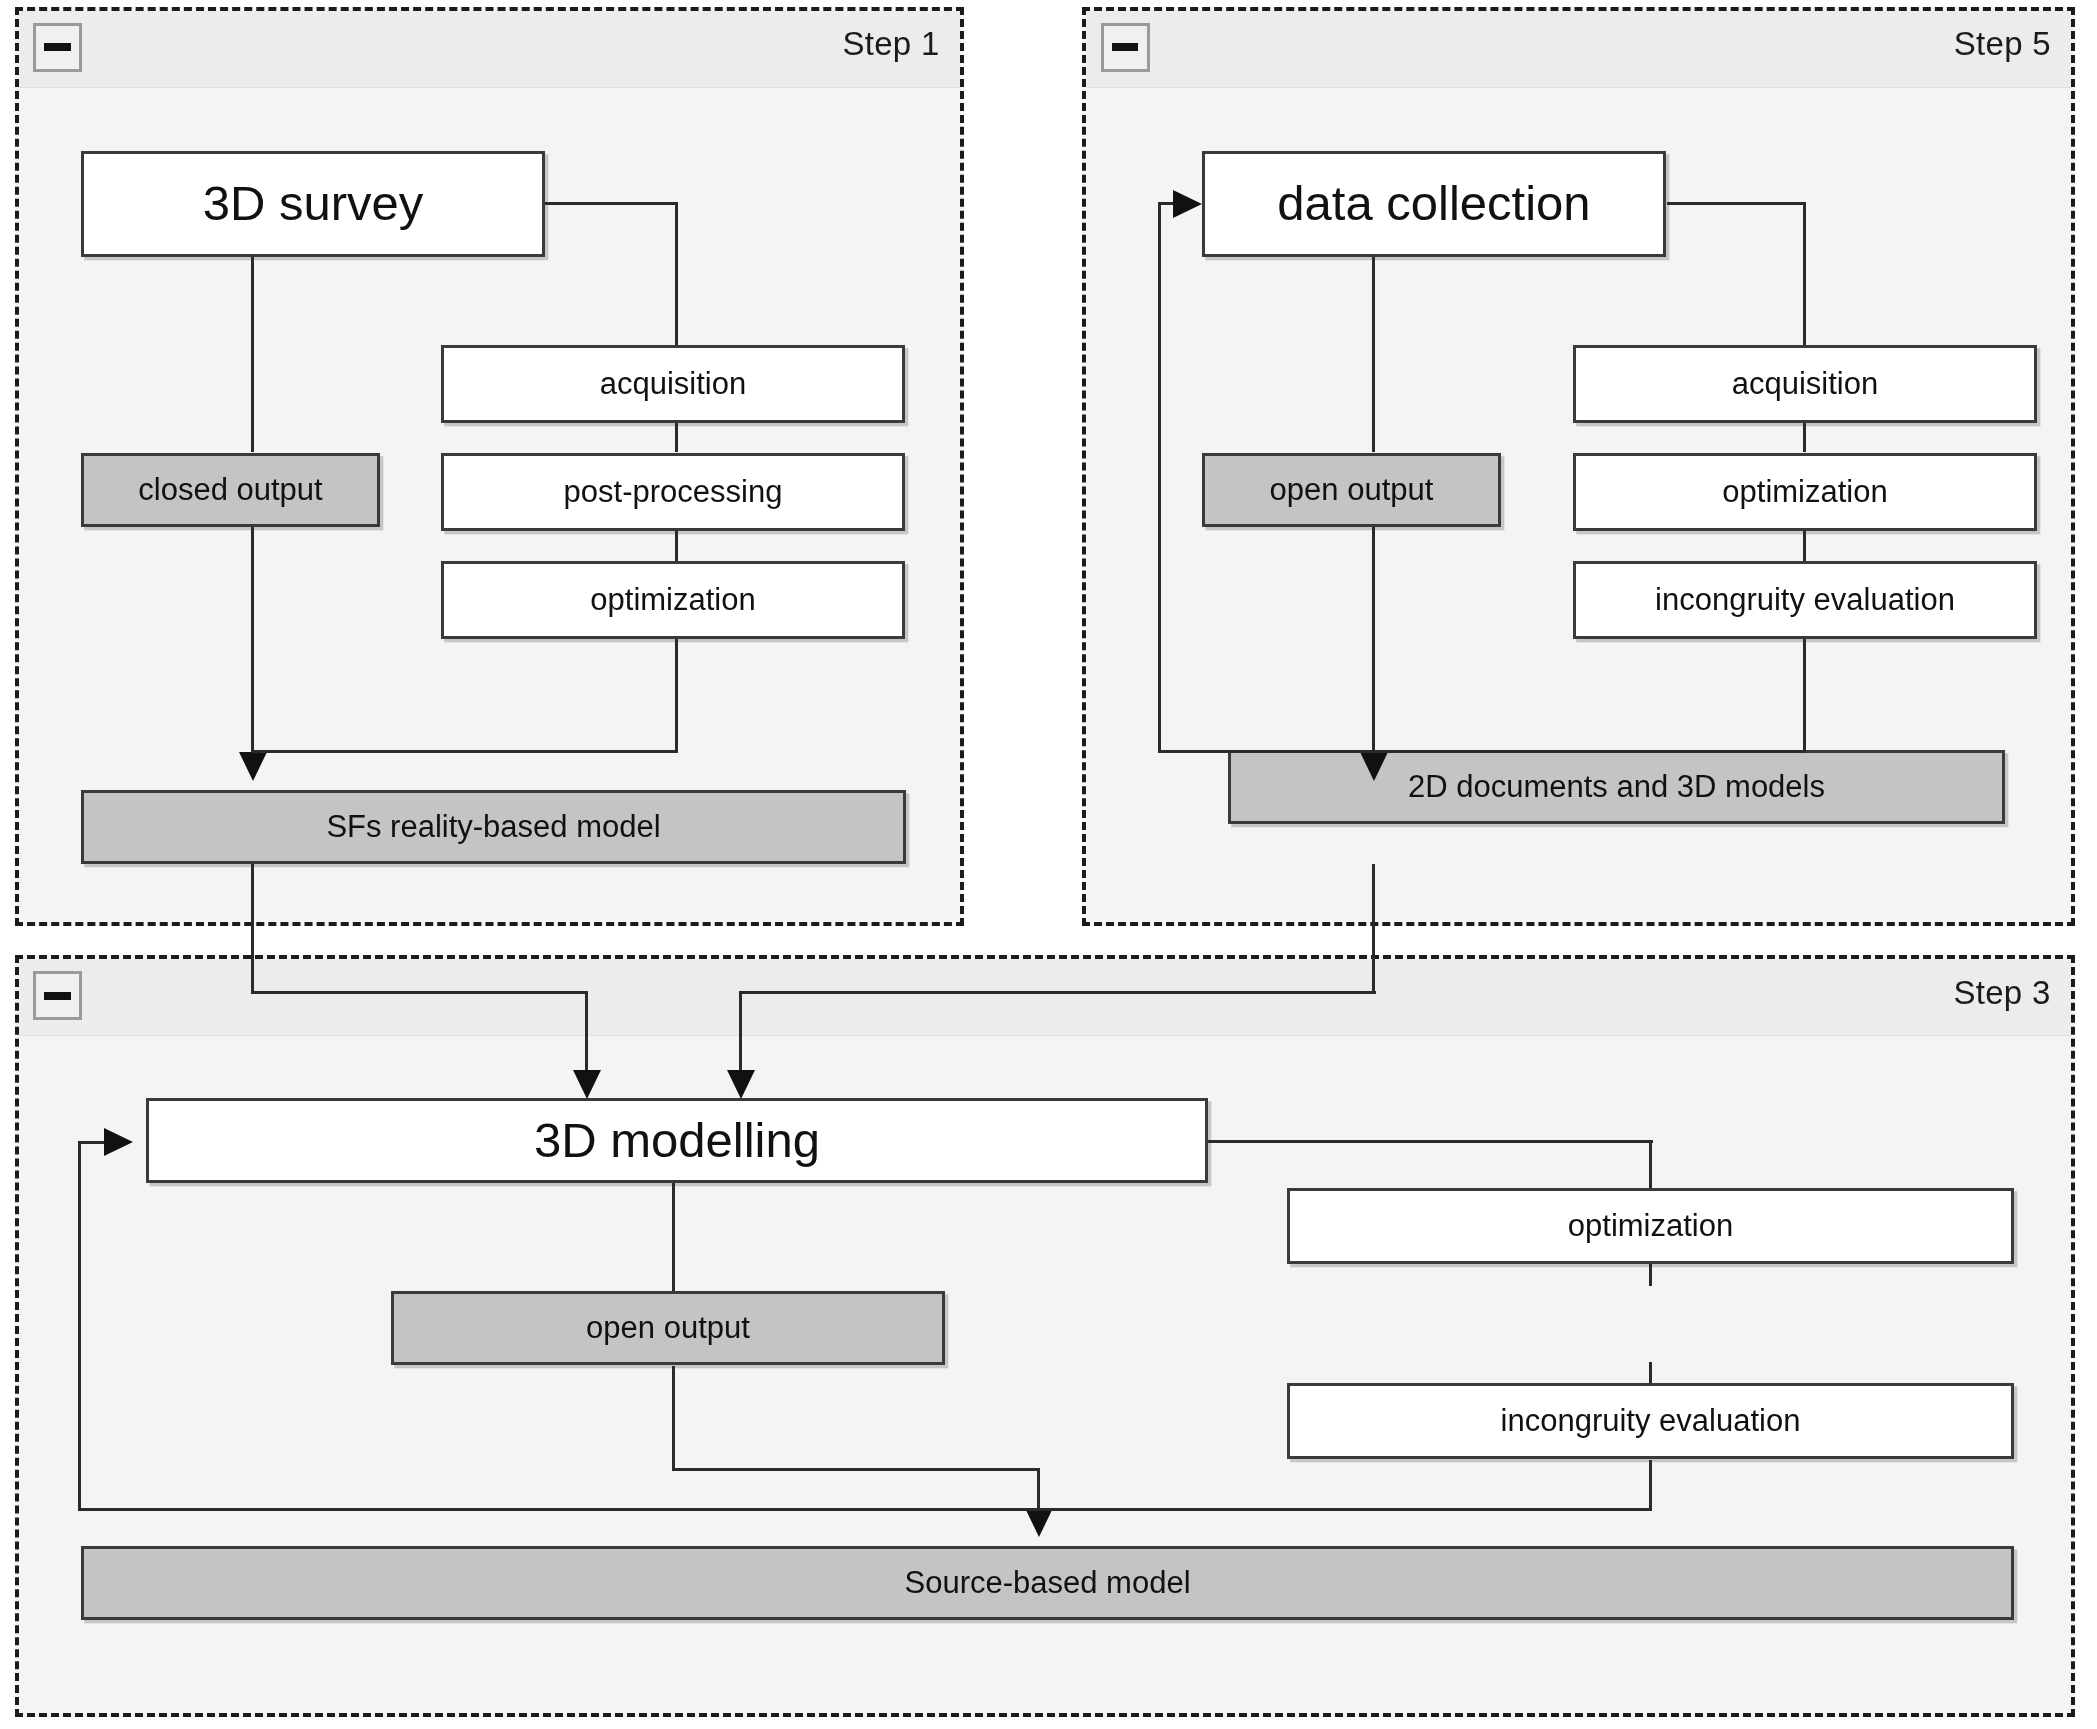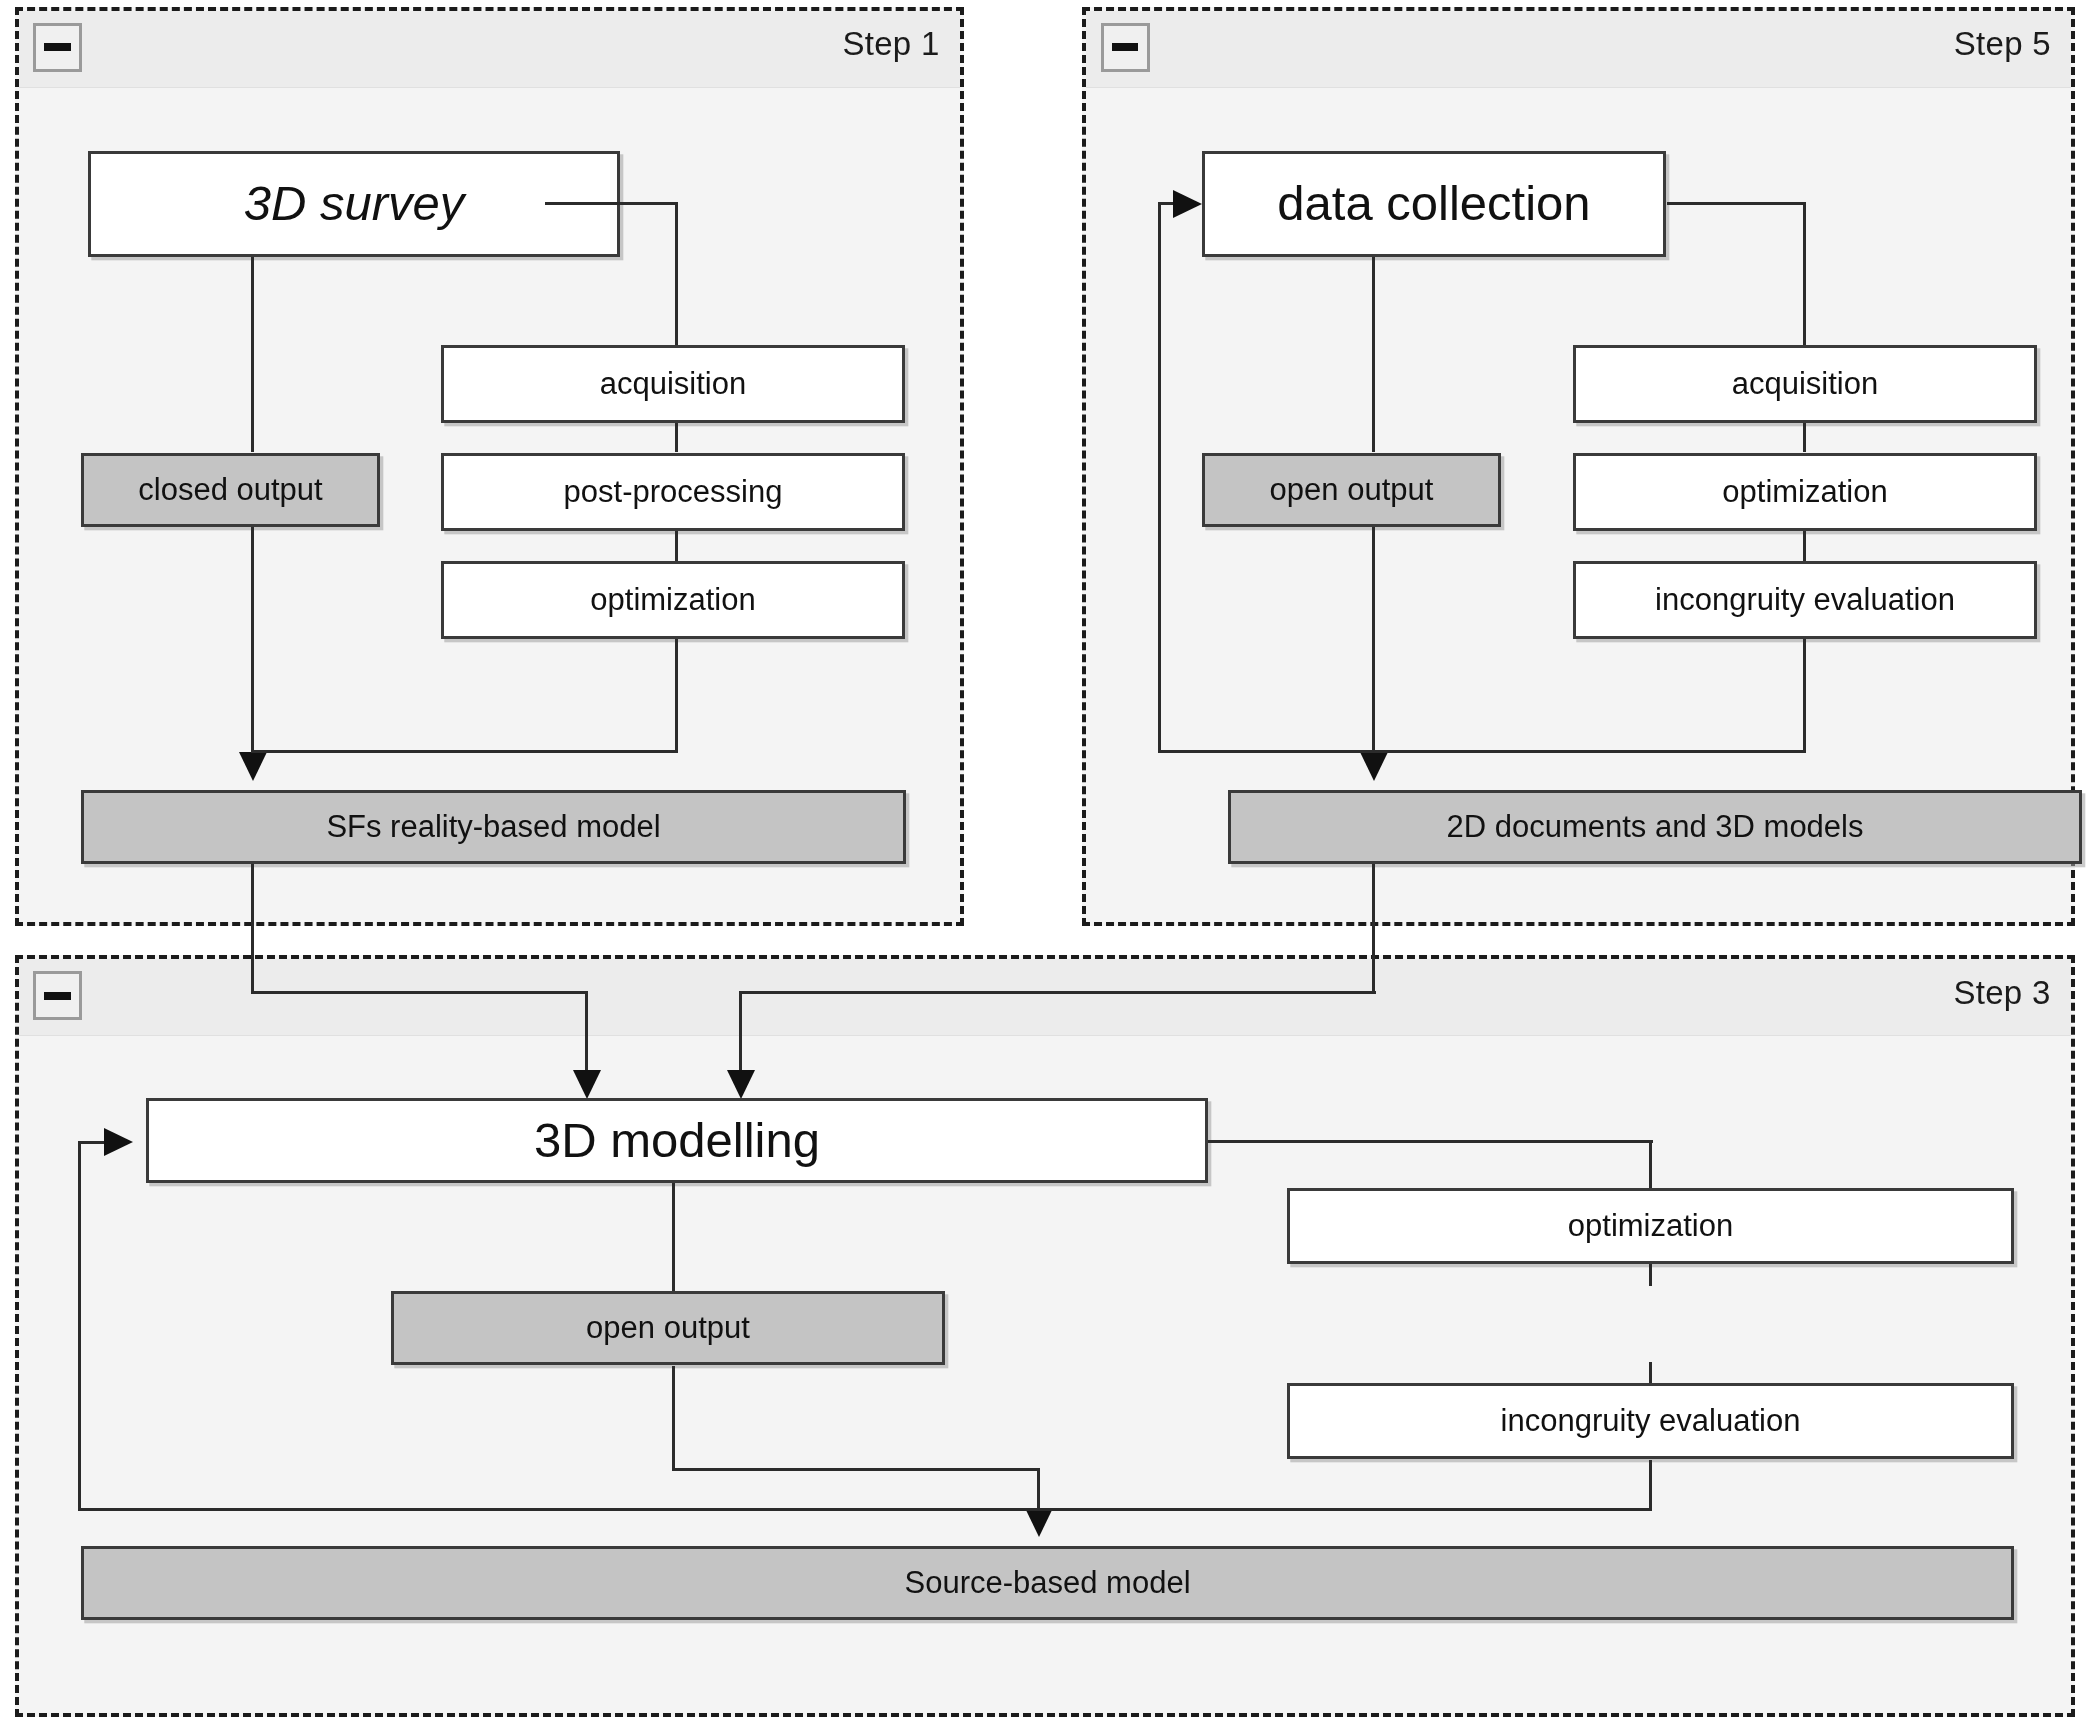--- a/index.html
+++ b/index.html
@@ -87,21 +87,21 @@
 <div id="canvas">
 
   <div class="panel" style="left:14.6px;top:6.6px;width:949px;height:919px;">
     <div class="panel-header"></div>
     <div class="minimize-btn">
       <span class="bar"></span>
     </div>
     <div class="panel-title">Step 1</div>
   </div>
 
-  <div class="node big" style="left:88px;top:151px;width:532px;height:106px;font-style:italic;">3D survey</div>
+  <div class="node big" style="left:81px;top:151px;width:464px;height:106px;">3D survey</div>
 
   <div class="node mid gray" style="left:81px;top:453px;width:299px;height:74px;">closed output</div>
 
   <div class="node mid" style="left:441px;top:345px;width:464px;height:78px;">acquisition</div>
 
   <div class="node mid" style="left:441px;top:453px;width:464px;height:78px;">post-processing</div>
 
   <div class="node mid" style="left:441px;top:561px;width:464px;height:78px;">optimization</div>
 
   <div class="node mid gray" style="left:81px;top:790px;width:825px;height:74px;">SFs reality-based model</div>
@@ -128,21 +128,21 @@
   <div class="node big" style="left:1202px;top:151px;width:464px;height:106px;">data collection</div>
 
   <div class="node mid gray" style="left:1202px;top:453px;width:299px;height:74px;">open output</div>
 
   <div class="node mid" style="left:1573px;top:345px;width:464px;height:78px;">acquisition</div>
 
   <div class="node mid" style="left:1573px;top:453px;width:464px;height:78px;">optimization</div>
 
   <div class="node mid" style="left:1573px;top:561px;width:464px;height:78px;">incongruity evaluation</div>
 
-  <div class="node mid gray" style="left:1228px;top:790px;width:854px;height:74px;text-align:center;">2D documents and 3D models</div>
+  <div class="node mid gray" style="left:1228px;top:750px;width:777px;height:74px;text-align:center;">2D documents and 3D models</div>
 
   <div class="ln lnv" style="left:1372px;top:257px;height:195px;"></div>
   <div class="ln lnv" style="left:1372px;top:527px;height:226px;"></div>
   <div class="arrow-down" style="left:1360px;top:752px;"></div>
 
   <div class="ln lnh" style="left:1667px;top:202px;width:139px;"></div>
   <div class="ln lnv" style="left:1803px;top:202px;height:143px;"></div>
   <div class="ln lnv" style="left:1803px;top:423px;height:29px;"></div>
   <div class="ln lnv" style="left:1803px;top:531px;height:30px;"></div>
   <div class="ln lnv" style="left:1803px;top:639px;height:113px;"></div>

